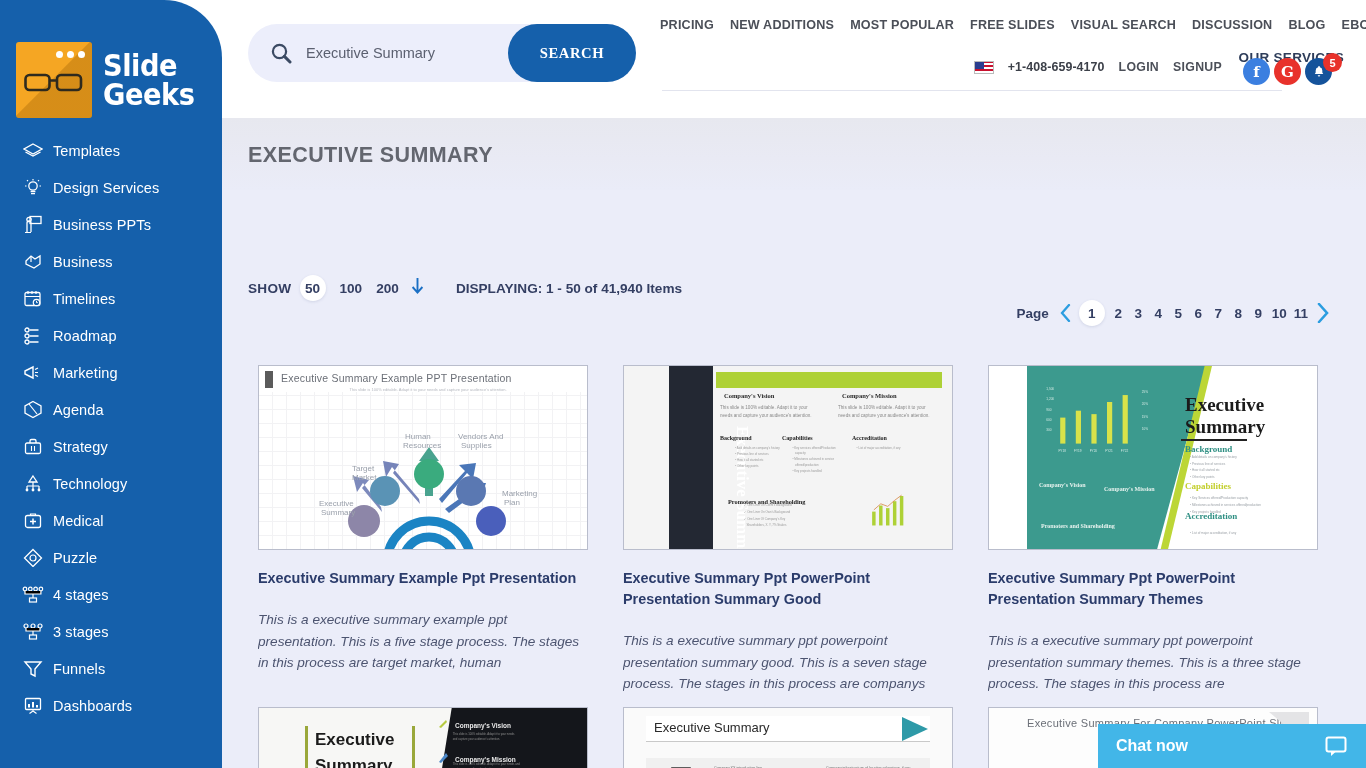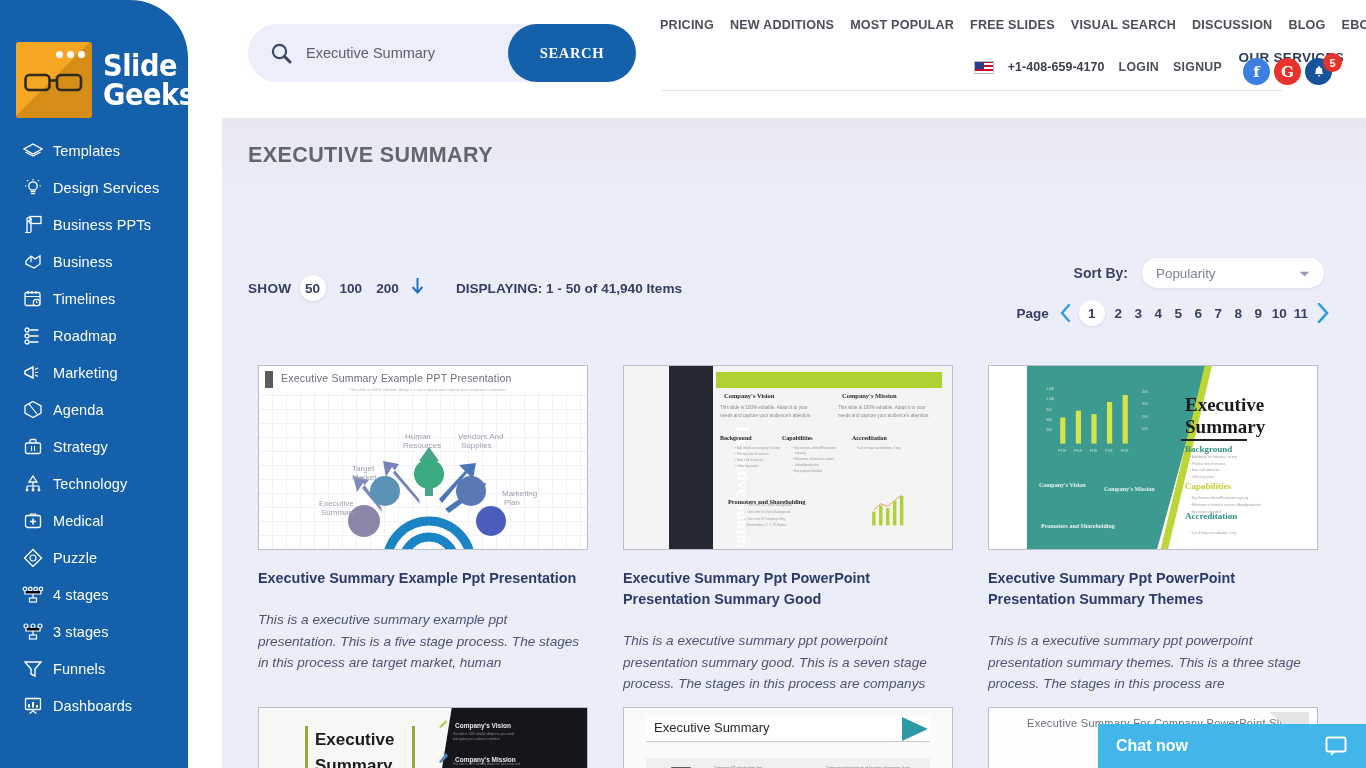--- a/index.html
+++ b/index.html
@@ -20,21 +20,21 @@
     position: absolute; left: 222px; top: 118px; width: 1144px; height: 650px;
     background: #ebedf9;
   }
   .title-band {
     position: absolute; left: 222px; top: 118px; width: 1144px; height: 72px;
     background: linear-gradient(180deg, #e7e8ef 0%, #e9eaf4 55%, #eaecf8 100%);
   }
 
   
   .sidebar {
-    position: absolute; left: 0; top: 0; width: 188px; height: 768px;
+    position: absolute; left: 0; top: 0; width: 222px; height: 768px;
     background: #1560ab;
     border-top-right-radius: 58px;
     overflow: hidden;
   }
   .logo-wrap {
     position: absolute; left: 16px; top: 42px;
     display: flex; align-items: center; gap: 11px;
   }
   .logo-mark {
     position: relative; width: 76px; height: 76px;
@@ -454,29 +454,20 @@
     <span class="show-opt">100</span>
     <span class="show-opt">200</span>
     <span class="arrow-dn">
       <svg width="13" height="17" viewBox="0 0 13 17">
         <path d="M6.5 0 V13 M1.6 9 L6.5 14.6 L11.4 9" fill="none" stroke="#1a6fc4" stroke-width="1.9"></path>
       </svg>
     </span>
     <span class="displaying">DISPLAYING: 1 - 50  of 41,940 Items</span>
   </div>
 
-  <div class="sortwrap">
-    <span class="sort-lbl">Sort By:</span>
-    <div class="sort-sel">
-      <span>Popularity</span>
-      <svg class="sort-caret" width="11" height="7" viewBox="0 0 11 7">
-        <path d="M0.5 0.8 L5.5 5.6 L10.5 0.8" fill="#9aa0b4"></path>
-      </svg>
-    </div>
-  </div>
 
   <div class="pager" id="pager">
       <span class="plbl">Page</span>
       <span class="chev">
         <svg width="13" height="18" viewBox="0 0 13 18">
           <path d="M10 1 L3 9 L10 17" fill="none" stroke="#2b9de0" stroke-width="2.3" stroke-linecap="round"></path>
         </svg>
       </span>
       <span class="pg active">1</span>
       <span class="pg">2</span>

